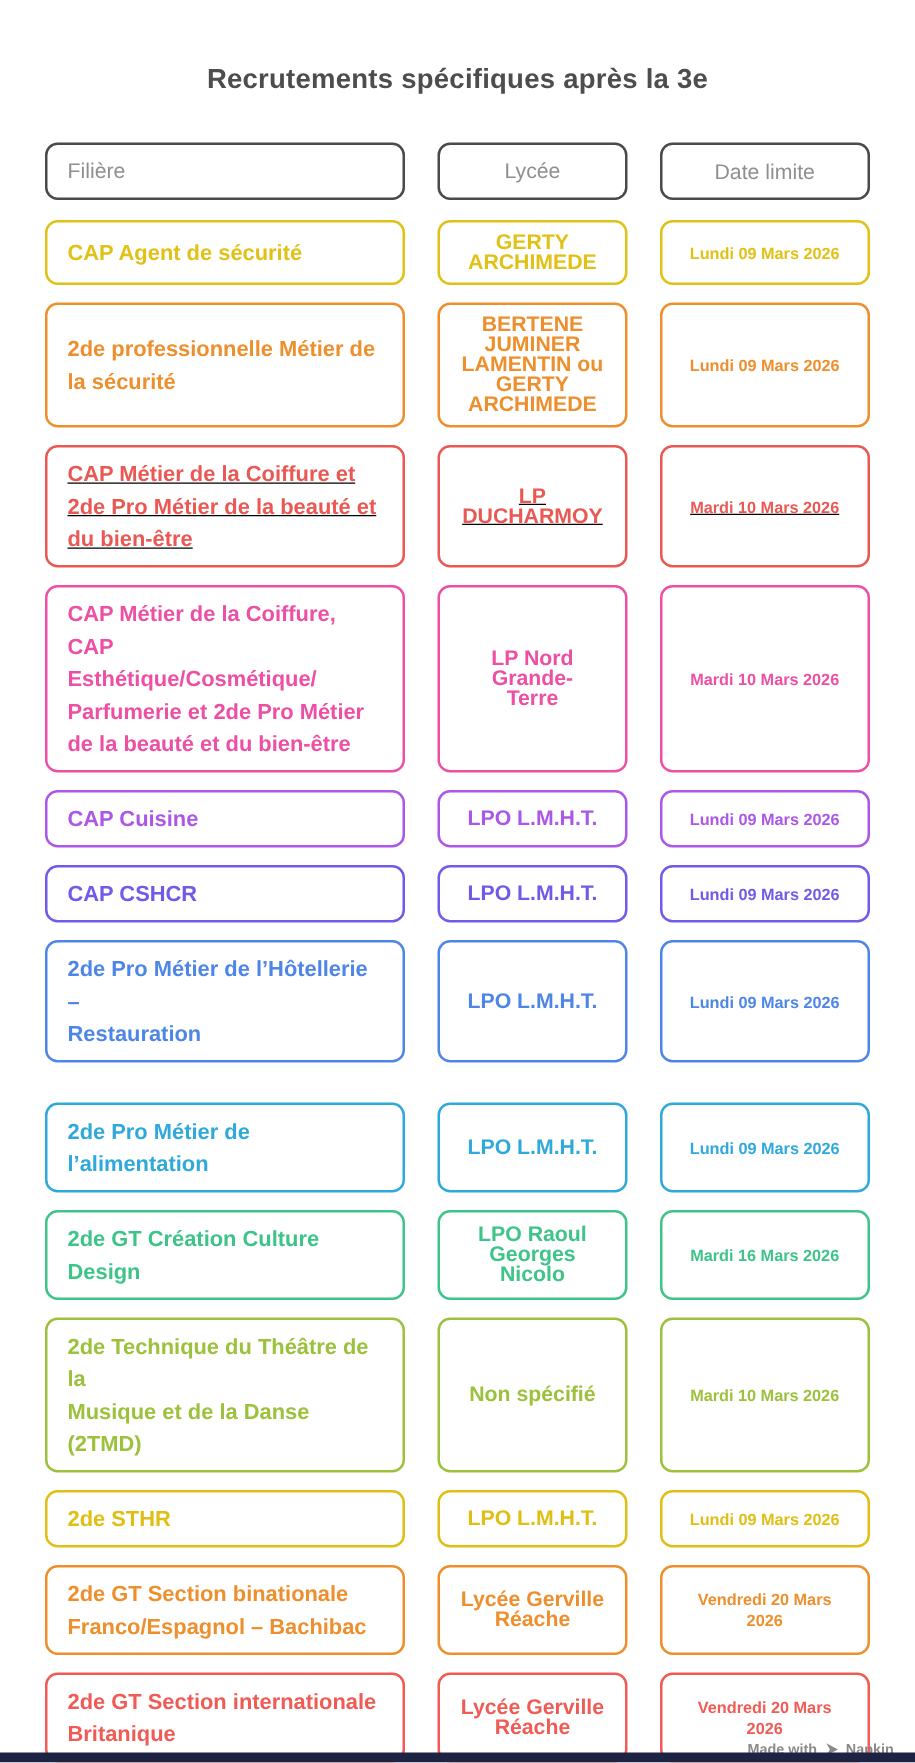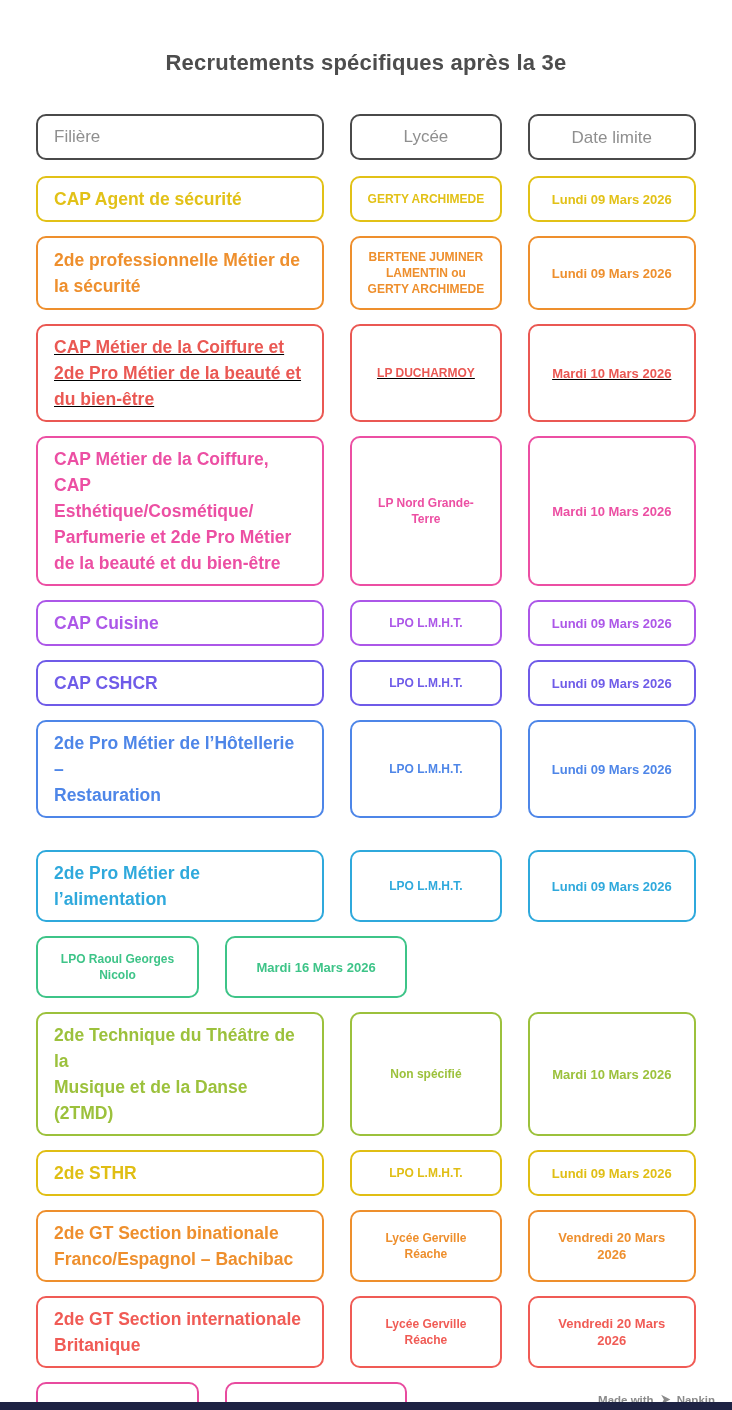--- a/index.html
+++ b/index.html
@@ -41,21 +41,21 @@
     text-align:left;
     font-size:17.5px;
     line-height:26px;
     font-weight:bold;
   }
   .col-lycee{
     width:163px;
     padding:8px 10px;
     justify-content:center;
     text-align:center;
-    font-size:12px;
+    font-size:17px;
     line-height:16px;
     font-weight:bold;
   }
   .col-date{
     width:182px;
     padding:8px 10px;
     justify-content:center;
     text-align:center;
     font-size:13px;
     line-height:17px;
@@ -167,20 +167,21 @@
         <div class="cell col-lycee">LPO L.M.H.T.</div>
         <div class="cell col-date">Lundi 09 Mars 2026</div>
       </div>
       <div class="row" style="--row-color: #2FA9DC;">
         <div class="cell col-filiere">2de Pro Métier de
 l’alimentation</div>
         <div class="cell col-lycee">LPO L.M.H.T.</div>
         <div class="cell col-date">Lundi 09 Mars 2026</div>
       </div>
       <div class="row" style="--row-color: #3EC488;">
+        <div class="cell col-filiere">2de GT Création Culture Design</div>
         <div class="cell col-lycee">LPO Raoul Georges
 Nicolo</div>
         <div class="cell col-date">Mardi 16 Mars 2026</div>
       </div>
       <div class="row" style="--row-color: #9CC13C;">
         <div class="cell col-filiere">2de Technique du Théâtre de la
 Musique et de la Danse (2TMD)</div>
         <div class="cell col-lycee">Non spécifié</div>
         <div class="cell col-date">Mardi 10 Mars 2026</div>
       </div>

